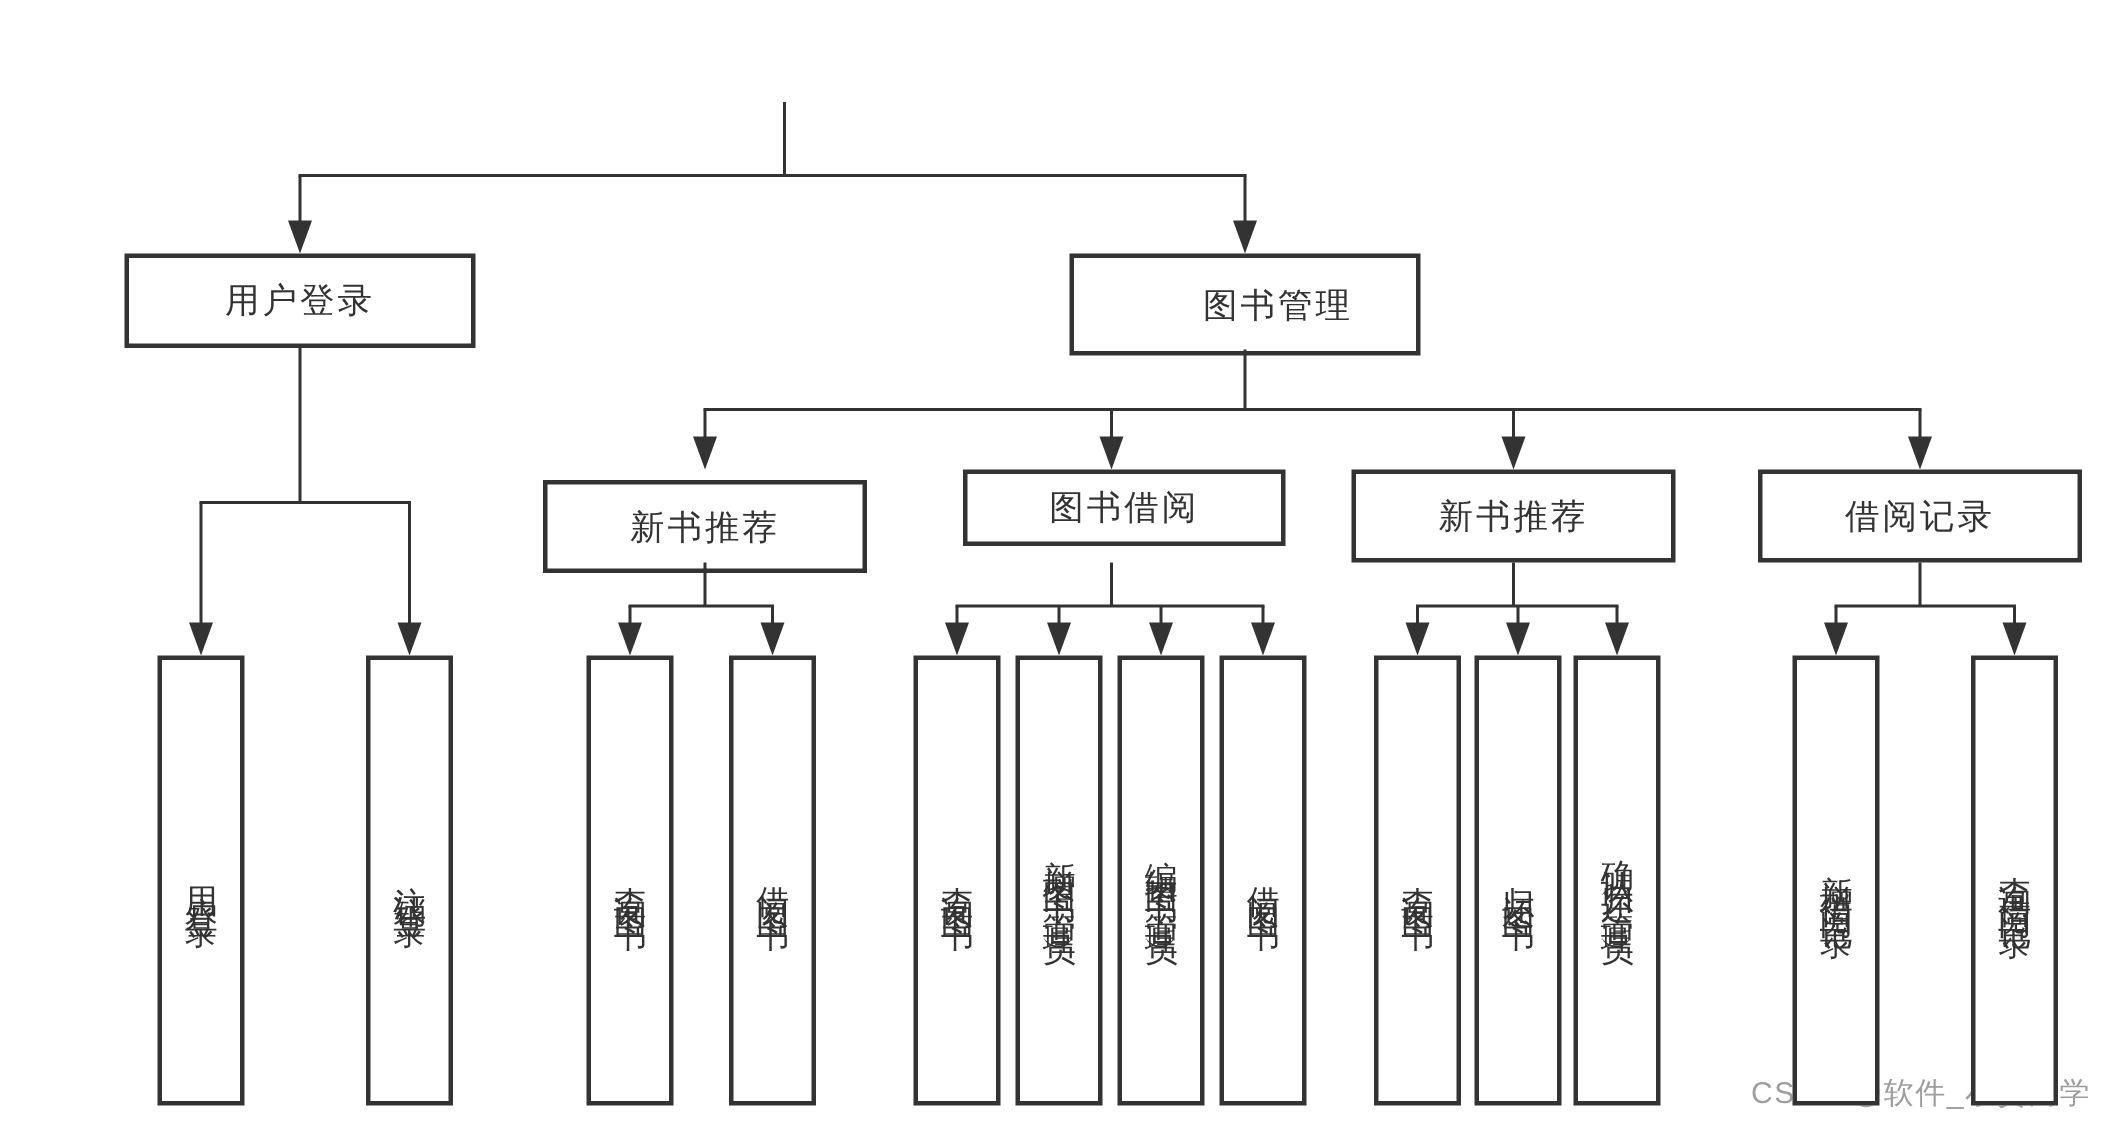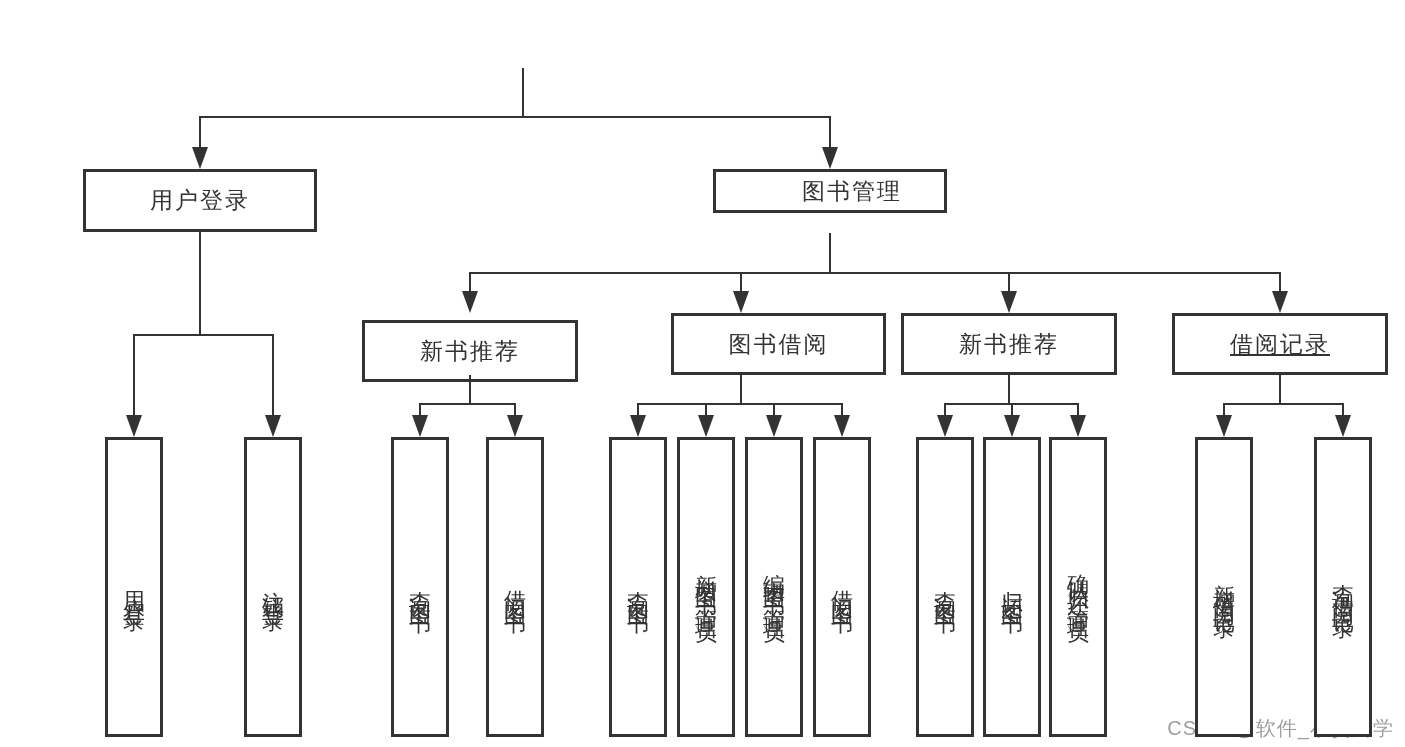--- a/index.html
+++ b/index.html
@@ -68,21 +68,21 @@
     <div class="cline" style="left: 133px; top: 335px; width: 2px; height: 82px;"></div>
     <div class="arrow" style="left: 126px; top: 415px;"></div>
     <div class="cline" style="left: 272px; top: 335px; width: 2px; height: 82px;"></div>
     <div class="arrow" style="left: 265px; top: 415px;"></div>
     <div class="node vertical" style="left: 105px; top: 437px; width: 58px; height: 300px;">
       <span class="label">用户登录</span>
     </div>
     <div class="node vertical" style="left: 244px; top: 437px; width: 58px; height: 300px;">
       <span class="label">注销登录</span>
     </div>
-    <div class="node" style="left: 713px; top: 169px; width: 234px; height: 44px; padding-left: 44px;">
+    <div class="node" style="left: 713px; top: 169px; width: 234px; height: 68px; padding-left: 44px;">
       <span class="label">图书管理</span>
     </div>
     <div class="cline" style="left: 829px; top: 233px; width: 2px; height: 40px;"></div>
     <div class="cline" style="left: 469px; top: 272px; width: 812px; height: 2px;"></div>
     <div class="cline" style="left: 469px; top: 273px; width: 2px; height: 20px;"></div>
     <div class="arrow" style="left: 462px; top: 291px;"></div>
     <div class="cline" style="left: 739.5px; top: 273px; width: 2px; height: 20px;"></div>
     <div class="arrow" style="left: 732.5px; top: 291px;"></div>
     <div class="cline" style="left: 1008px; top: 273px; width: 2px; height: 20px;"></div>
     <div class="arrow" style="left: 1001px; top: 291px;"></div>
@@ -96,21 +96,21 @@
     <div class="cline" style="left: 419px; top: 404px; width: 2px; height: 13px;"></div>
     <div class="arrow" style="left: 412px; top: 415px;"></div>
     <div class="cline" style="left: 514px; top: 404px; width: 2px; height: 13px;"></div>
     <div class="arrow" style="left: 507px; top: 415px;"></div>
     <div class="node vertical" style="left: 391px; top: 437px; width: 58px; height: 300px;">
       <span class="label">查询图书</span>
     </div>
     <div class="node vertical" style="left: 486px; top: 437px; width: 58px; height: 300px;">
       <span class="label">借阅图书</span>
     </div>
-    <div class="node" style="left: 671px; top: 313px; width: 215px; height: 62px;">
+    <div class="node" style="left: 642px; top: 313px; width: 215px; height: 51px;">
       <span class="label">图书借阅</span>
     </div>
     <div class="cline" style="left: 739.5px; top: 375px; width: 2px; height: 29px;"></div>
     <div class="cline" style="left: 637px; top: 403px; width: 206px; height: 2px;"></div>
     <div class="cline" style="left: 637px; top: 404px; width: 2px; height: 13px;"></div>
     <div class="arrow" style="left: 630px; top: 415px;"></div>
     <div class="cline" style="left: 705px; top: 404px; width: 2px; height: 13px;"></div>
     <div class="arrow" style="left: 698px; top: 415px;"></div>
     <div class="cline" style="left: 773px; top: 404px; width: 2px; height: 13px;"></div>
     <div class="arrow" style="left: 766px; top: 415px;"></div>
@@ -141,21 +141,21 @@
     <div class="arrow" style="left: 1070px; top: 415px;"></div>
     <div class="node vertical" style="left: 916px; top: 437px; width: 58px; height: 300px;">
       <span class="label">查询图书</span>
     </div>
     <div class="node vertical" style="left: 983px; top: 437px; width: 58px; height: 300px;">
       <span class="label">归还图书</span>
     </div>
     <div class="node vertical" style="left: 1049px; top: 437px; width: 58px; height: 300px;">
       <span class="label">确认归还（管理员）</span>
     </div>
-    <div class="node" style="left: 1172px; top: 313px; width: 216px; height: 62px; text-decoration: underline;">
+    <div class="node" style="left: 1172px; top: 313px; width: 216px; height: 62px;">
       <span class="label">借阅记录</span>
     </div>
     <div class="cline" style="left: 1279px; top: 375px; width: 2px; height: 29px;"></div>
     <div class="cline" style="left: 1223px; top: 403px; width: 121px; height: 2px;"></div>
     <div class="cline" style="left: 1223px; top: 404px; width: 2px; height: 13px;"></div>
     <div class="arrow" style="left: 1216px; top: 415px;"></div>
     <div class="cline" style="left: 1342px; top: 404px; width: 2px; height: 13px;"></div>
     <div class="arrow" style="left: 1335px; top: 415px;"></div>
     <div class="node vertical" style="left: 1195px; top: 437px; width: 58px; height: 300px;">
       <span class="label">新增借阅记录</span>

